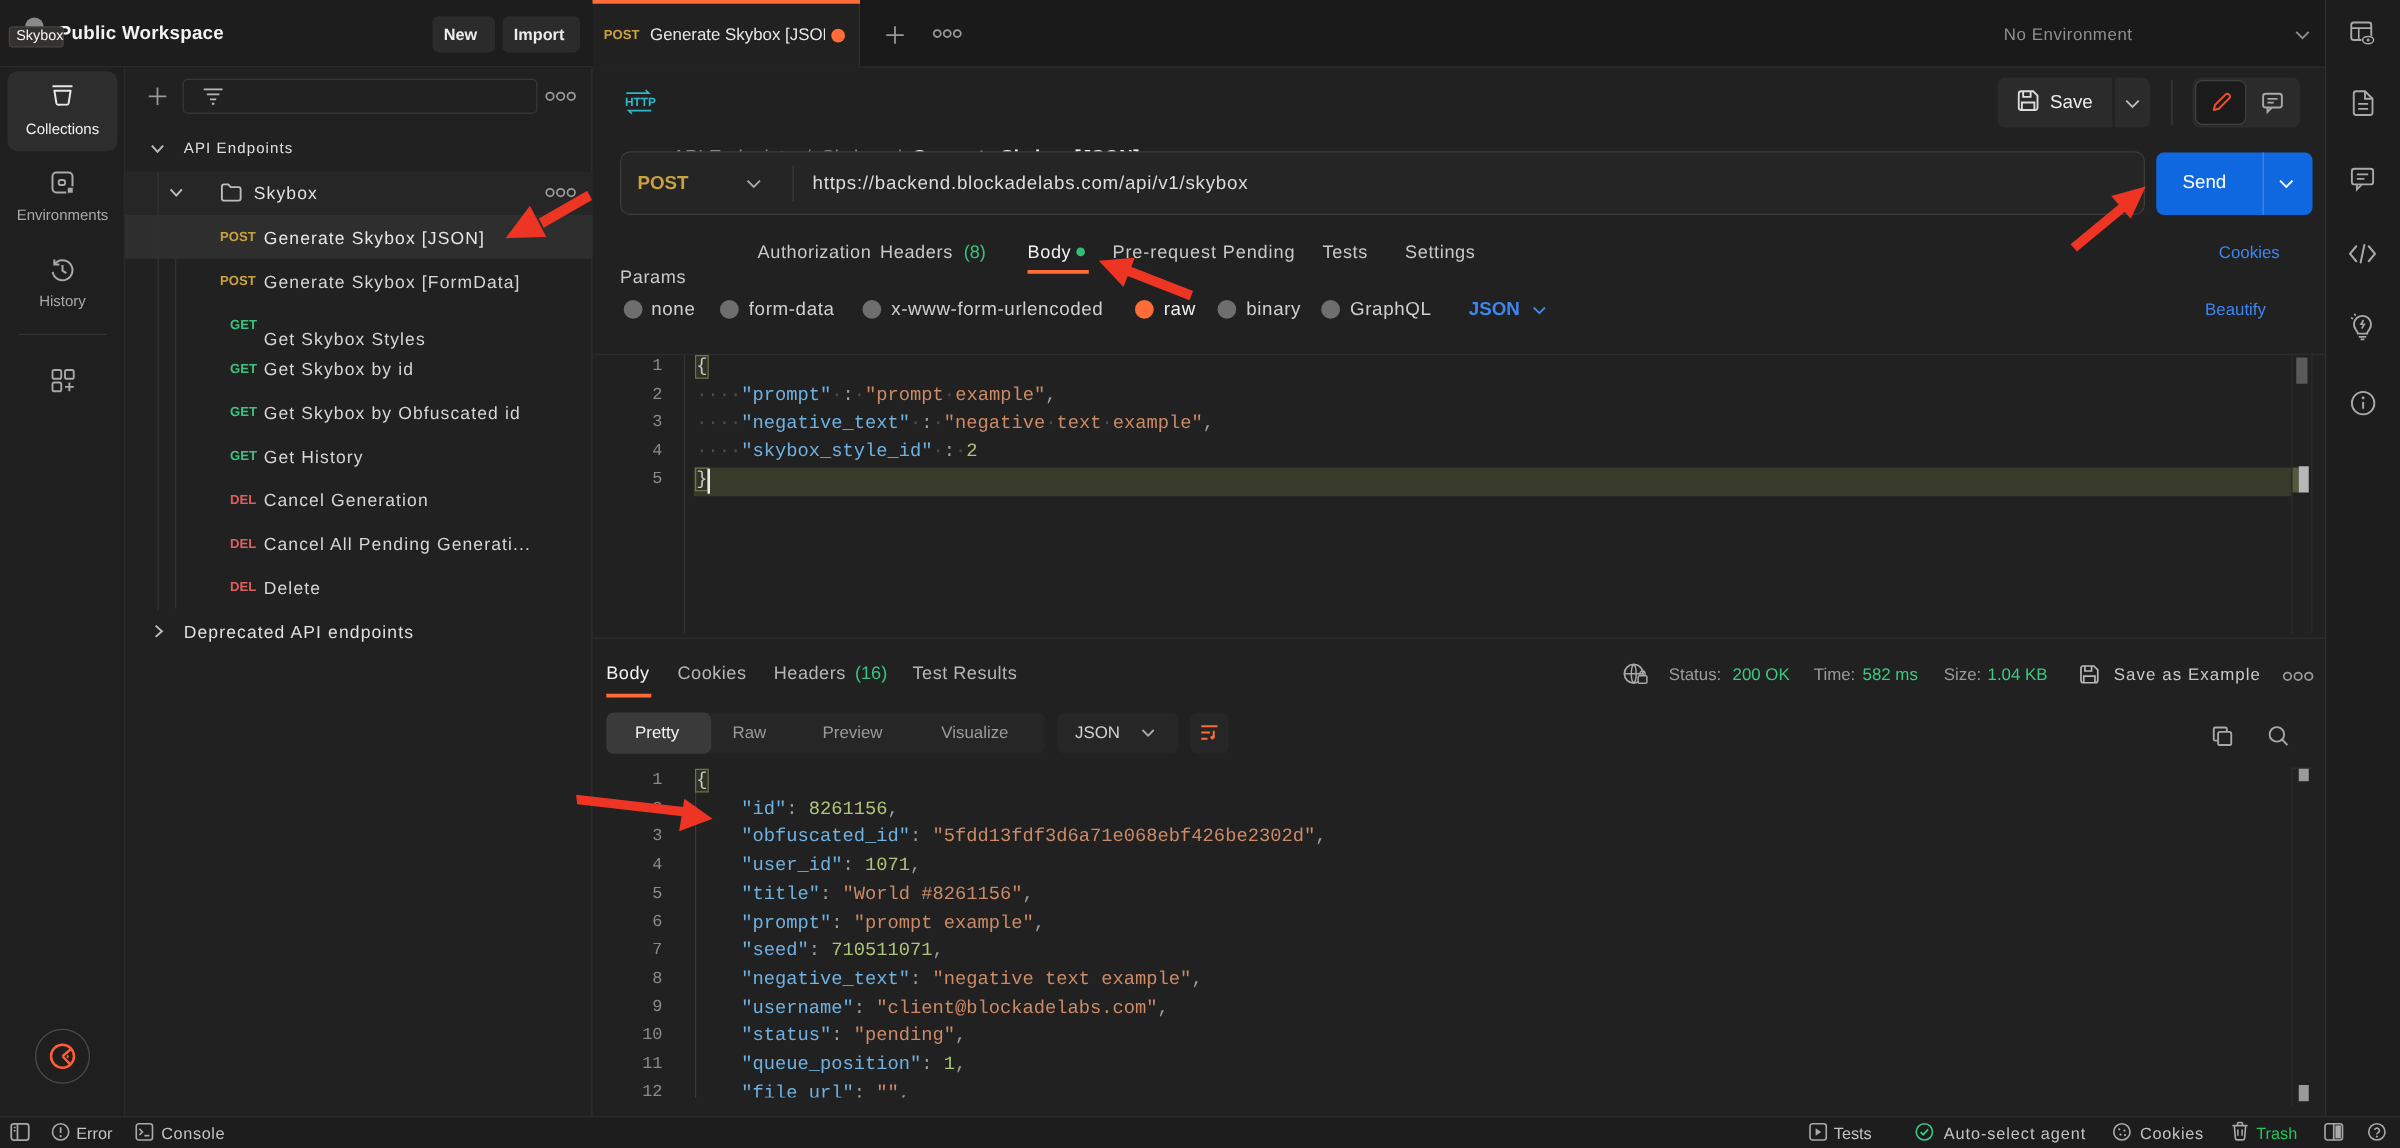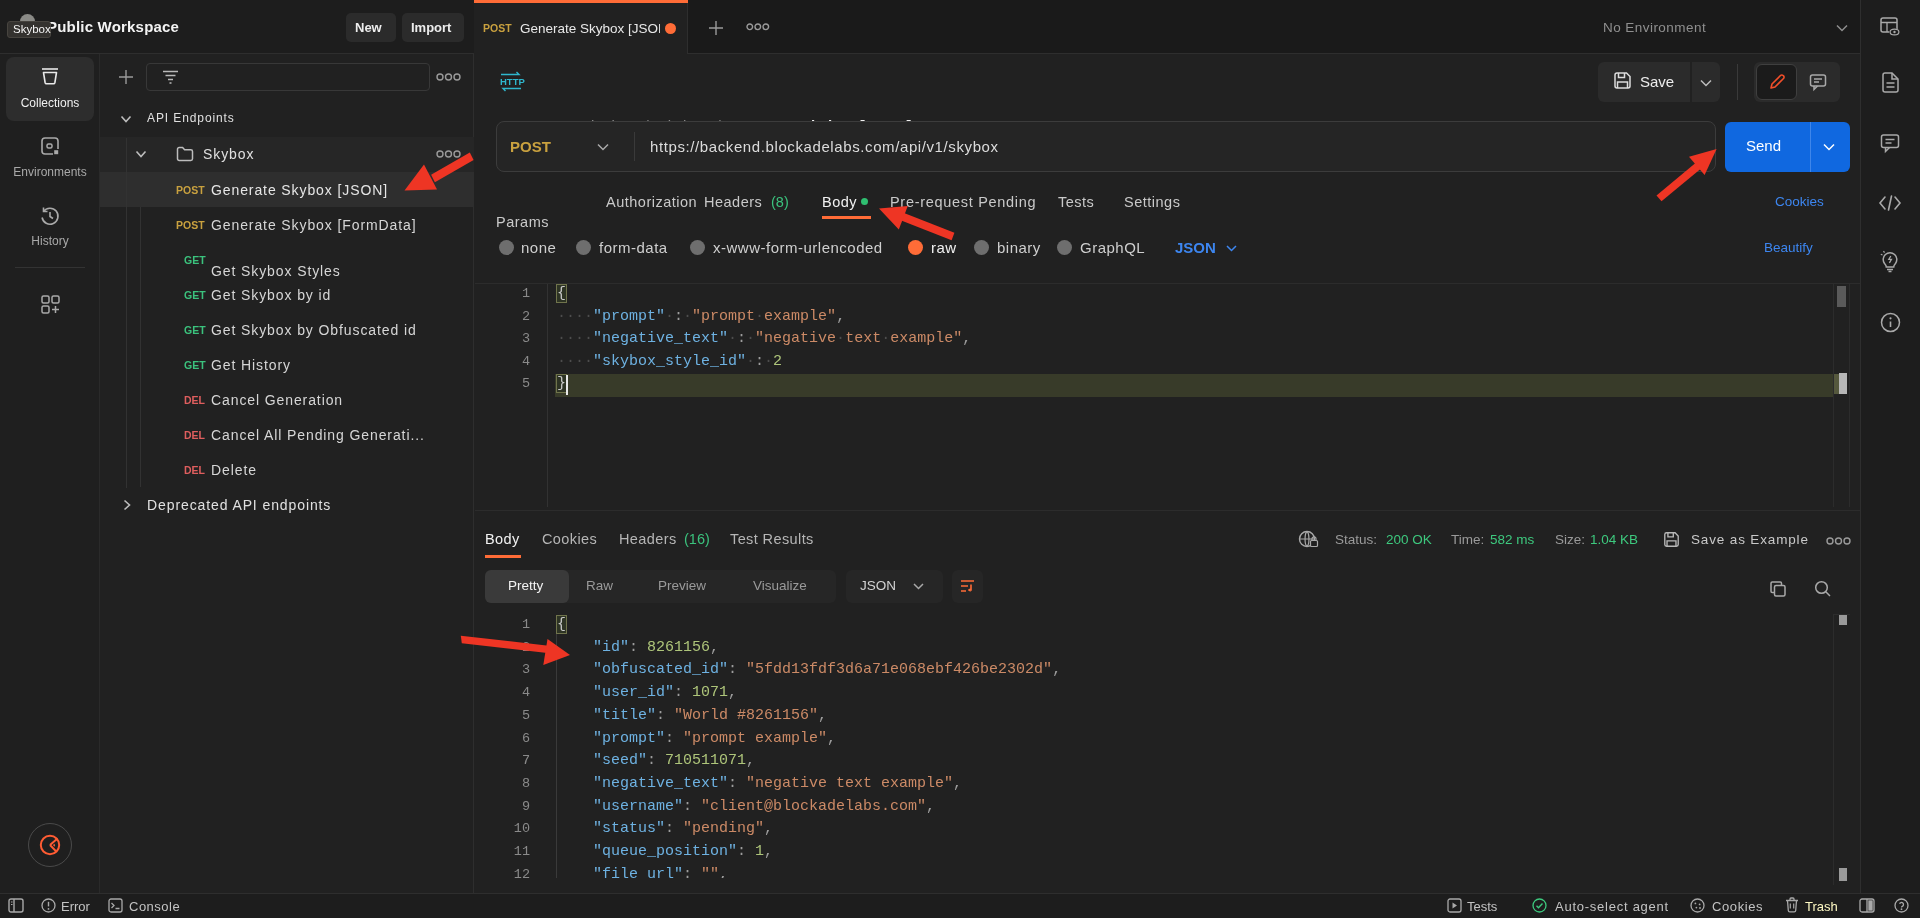--- a/index.html
+++ b/index.html
@@ -379,21 +379,21 @@
       <circle cx="9.6" cy="6.4" r=".9" fill="#a9a9a9"></circle>
       <circle cx="6.4" cy="9.6" r=".9" fill="#a9a9a9"></circle>
       <circle cx="10" cy="10" r=".9" fill="#a9a9a9"></circle>
     </svg>
 <div class="txt" style="left:1712px;top:899px;font-size:13px;letter-spacing:0.6px;color:#c3c3c3;">Cookies</div>
 <svg class="ico" style="left:1785px;top:897px;" width="14" height="16" viewBox="0 0 14 16">
       <path d="M1 3.5h12M5 3.5V2a1 1 0 0 1 1-1h2a1 1 0 0 1 1 1v1.5" stroke="#a9a9a9" stroke-width="1.3" fill="none"></path>
       <path d="M2.5 3.5l.8 10a1.5 1.5 0 0 0 1.5 1.4h4.4a1.5 1.5 0 0 0 1.5-1.4l.8-10" stroke="#a9a9a9" stroke-width="1.3" fill="none"></path>
       <path d="M5.3 6.5v5M8.7 6.5v5" stroke="#a9a9a9" stroke-width="1.2"></path>
     </svg>
-<div class="txt" style="left:1805px;top:899px;font-size:13px;color:#fef9c3;text-align:center;">Trash</div>
+<div class="txt" style="left:1805px;top:899px;font-size:13px;color:#22c55e;text-align:center;">Trash</div>
 <svg class="ico" style="left:1859px;top:898px;" width="16" height="15" viewBox="0 0 16 15">
       <rect x="1" y="1" width="14" height="13" rx="2" stroke="#a9a9a9" stroke-width="1.3" fill="none"></rect>
       <path d="M8 1v13" stroke="#a9a9a9" stroke-width="1.3"></path>
       <rect x="9.3" y="2.3" width="4.4" height="10.4" fill="#a9a9a9"></rect>
     </svg>
 <svg class="ico" style="left:1894px;top:898px;" width="15" height="15" viewBox="0 0 15 15">
       <circle cx="7.5" cy="7.5" r="6.5" stroke="#a9a9a9" stroke-width="1.3" fill="none"></circle>
       <path d="M5.6 5.8a2 2 0 1 1 2.7 2.5c-.6.3-.8.7-.8 1.3" stroke="#a9a9a9" stroke-width="1.3" fill="none"></path>
       <circle cx="7.5" cy="11.2" r=".9" fill="#a9a9a9"></circle>
     </svg>

